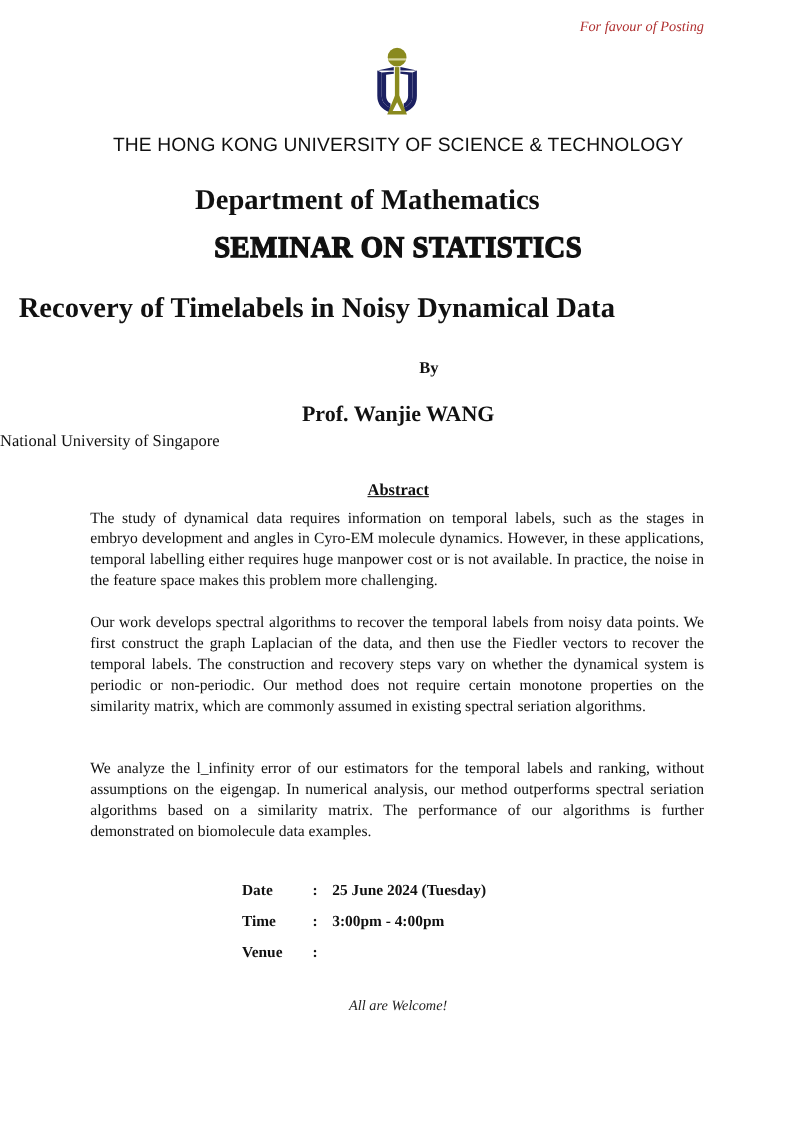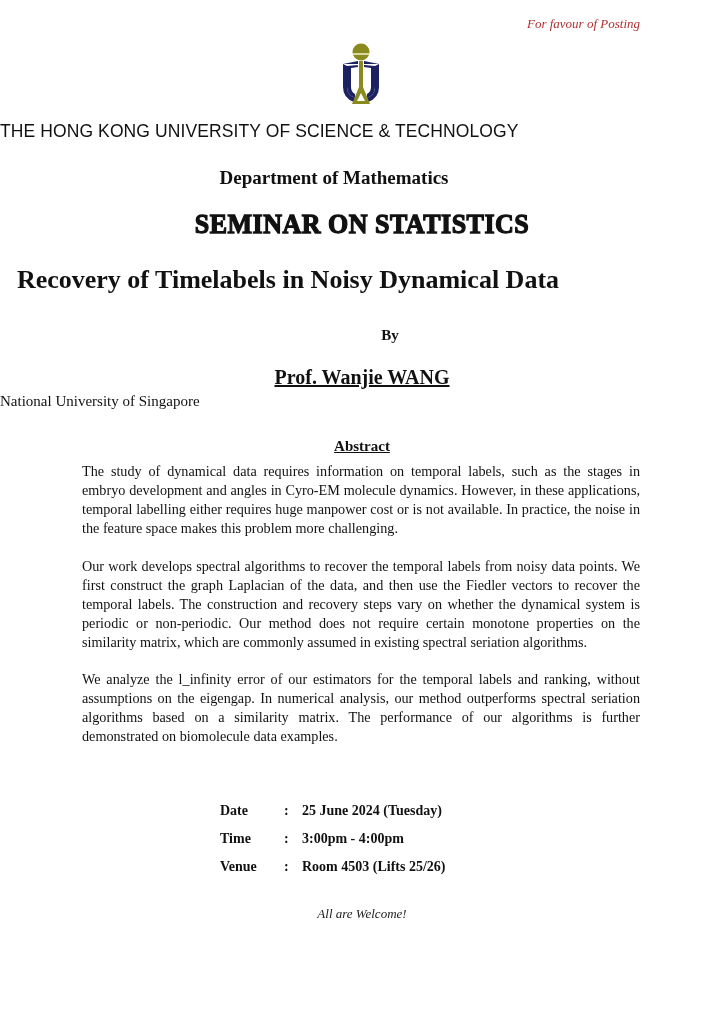--- a/index.html
+++ b/index.html
@@ -28,34 +28,34 @@
       top: 43px;
       left: 341px;
       width: 40px;
       height: 64px;
     }
     .univ {
       position: absolute;
       top: 121px;
       left: 0;
       width: 724px;
-      text-align: left;
+      text-align: center;
       font-family: "Liberation Sans", sans-serif;
       font-size: 17.5px;
       letter-spacing: 0.1px;
       color: #111;
     }
     .dept {
       position: absolute;
       top: 167px;
       left: 0;
       width: 668px;
       text-align: center;
       font-weight: bold;
-      font-size: 19px;
+      font-size: 26px;
     }
     .seminar {
       position: absolute;
       top: 210px;
       left: 0;
       width: 724px;
       text-align: center;
       font-weight: bold;
       font-size: 26px;
       letter-spacing: 0.5px;
@@ -83,21 +83,20 @@
       padding-left: 28px;
     }
     .speaker {
       position: absolute;
       top: 366px;
       left: 0;
       width: 724px;
       text-align: center;
       font-weight: bold;
       font-size: 20px;
-      text-decoration: underline;
     }
     .affiliation {
       position: absolute;
       top: 393px;
       left: 0;
       width: 724px;
       text-align: left;
       font-size: 15px;
     }
     .abstract-heading {
@@ -114,21 +113,21 @@
       position: absolute;
       left: 82px;
       width: 558px;
       font-size: 14.2px;
       line-height: 19px;
       text-align: justify;
       margin: 0;
     }
     .p1 { top: 462px; }
     .p2 { top: 557px; }
-    .p3 { top: 670px; }
+    .p3 { top: 690px; }
     .details {
       position: absolute;
       top: 797px;
       left: 220px;
       font-weight: bold;
       font-size: 14px;
       line-height: 28px;
     }
     .detail-row {
       display: flex;
@@ -195,17 +194,16 @@
     <span>25 June 2024 (Tuesday)</span>
   </div>
   <div class="detail-row">
     <span class="detail-label">Time</span>
     <span class="detail-colon">:</span>
     <span>3:00pm - 4:00pm</span>
   </div>
   <div class="detail-row">
     <span class="detail-label">Venue</span>
     <span class="detail-colon">:</span>
-    <span>Room 4503 (Lifts 25/26)</span>
   </div>
 </div>
 
 <div class="welcome">All are Welcome!</div>
 
 </body></html>

